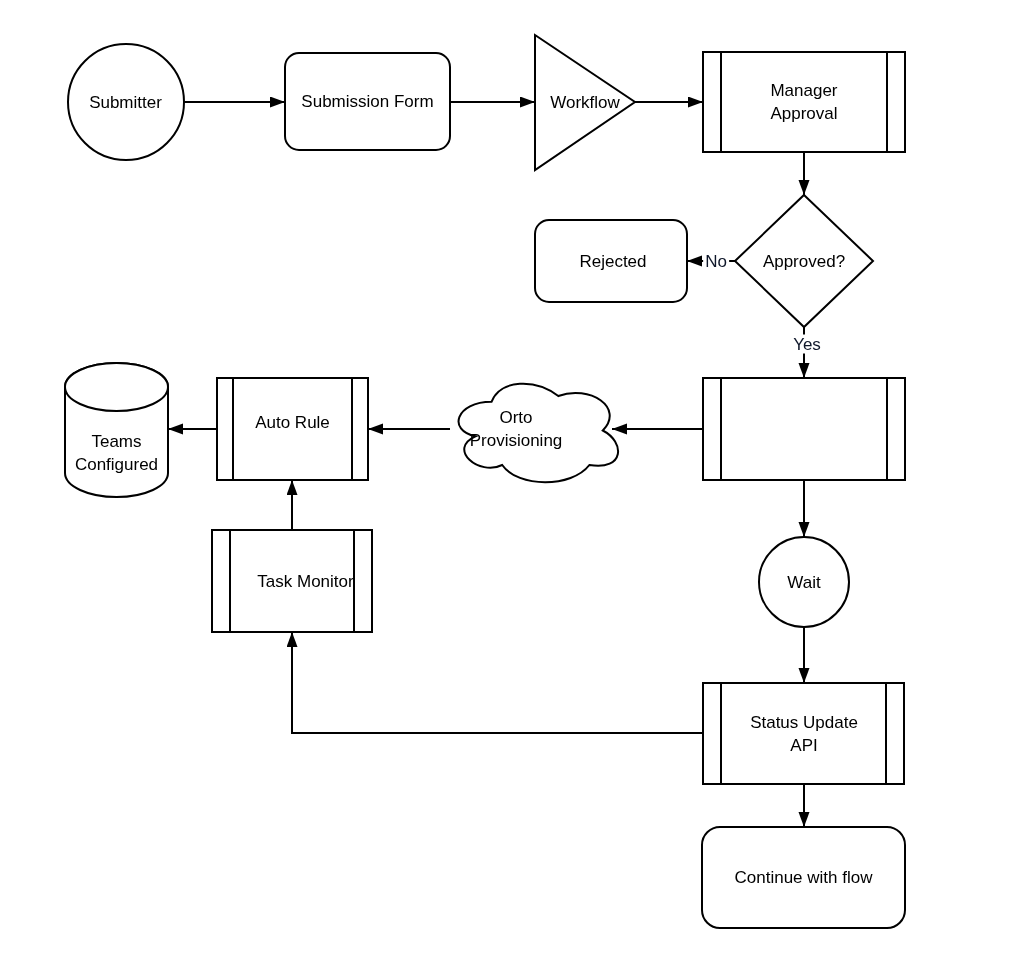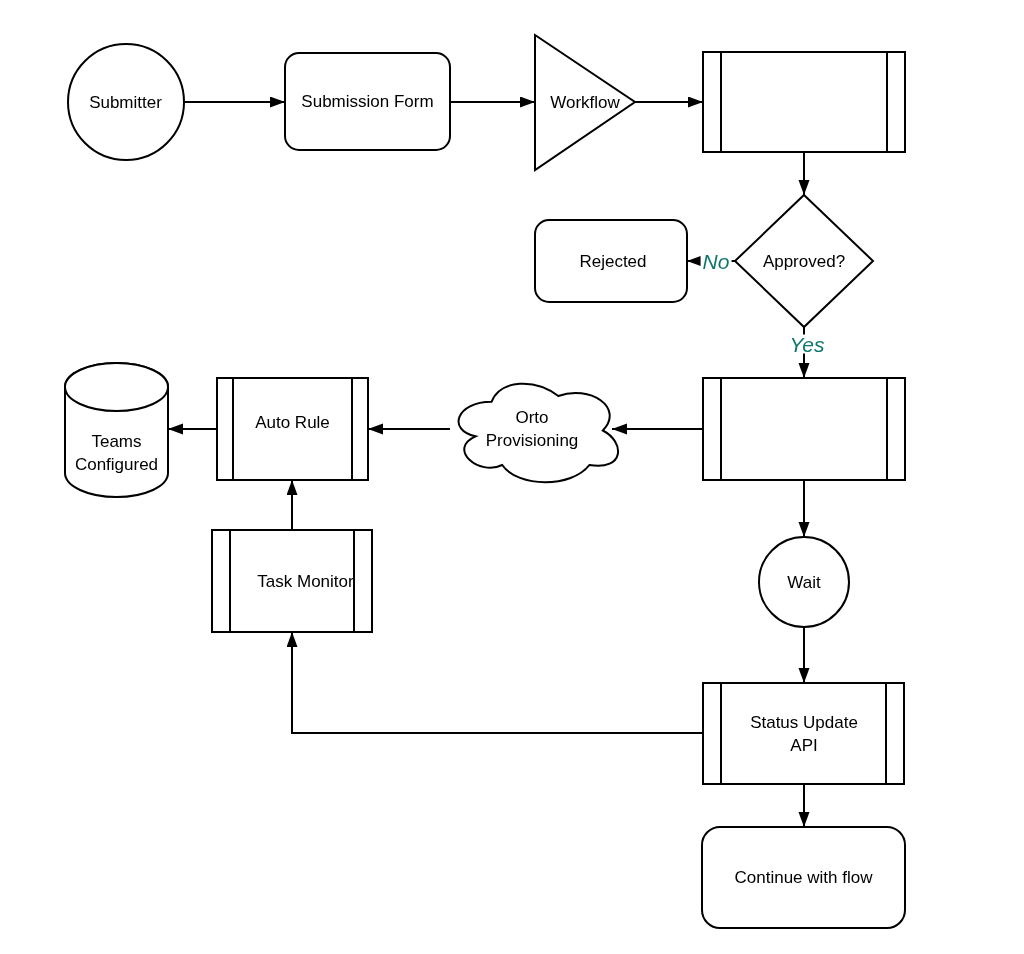--- a/index.html
+++ b/index.html
@@ -6,32 +6,32 @@
   .canvas{
     position:relative;width:1024px;height:954px;background:#fff;
     font-family:"Liberation Sans",sans-serif;color:#000;overflow:hidden;padding-left:16px;
   }
   .canvas svg{position:absolute;left:0;top:0;}
   .node-label{
     position:absolute;display:flex;align-items:center;justify-content:center;
     text-align:center;font-size:17px;line-height:23px;color:#000;pointer-events:none;
   }
   .edge-label{
-    position:absolute;font-size:21px;line-height:19px;color:#0f766e;background:#fff;
-    padding:0 2px;transform:translate(-50%,-50%);pointer-events:none;font-style:italic;
+    position:absolute;font-size:17px;line-height:19px;color:#0f172a;background:#fff;
+    padding:0 2px;transform:translate(-50%,-50%);pointer-events:none;
   }
   
   .lbl-submitter{left:68px;top:45px;width:115px;height:115px;}
   .lbl-submission-form{left:285px;top:53px;width:165px;height:97px;}
   .lbl-workflow{left:535px;top:35px;width:100px;height:135px;}
   .lbl-manager-approval{left:747px;top:52px;width:114px;height:100px;}
   .lbl-approved{left:735px;top:195px;width:138px;height:132px;}
   .lbl-rejected{left:535px;top:220px;width:156px;height:82px;}
   .lbl-provision-api-trigger{left:744px;top:378px;width:120px;height:102px;}
-  .lbl-orto-provisioning{left:472px;top:376px;width:120px;height:106px;}
+  .lbl-orto-provisioning{left:456px;top:376px;width:120px;height:106px;}
   .lbl-auto-rule{left:217px;top:378px;width:151px;height:88px;}
   .lbl-teams-configured{left:62px;top:424px;width:109px;height:58px;}
   .lbl-task-monitor{left:212px;top:530px;width:187px;height:102px;}
   .lbl-wait{left:758px;top:536px;width:92px;height:92px;}
   .lbl-status-update-api{left:744px;top:683px;width:120px;height:101px;}
   .lbl-continue-with-flow{left:702px;top:827px;width:203px;height:101px;}
   .lbl-no{left:716px;top:261px;}
   .lbl-yes{left:807px;top:344px;}
 </style>
 </head>
@@ -115,20 +115,21 @@
     <path d="M292,530 L292,480" marker-end="url(#arrowhead)"></path>
     <path d="M804,480 L804,537" marker-end="url(#arrowhead)"></path>
     <path d="M804,627 L804,683" marker-end="url(#arrowhead)"></path>
     <path d="M703,733 L292,733 L292,632" marker-end="url(#arrowhead)"></path>
     <path d="M804,784 L804,827" marker-end="url(#arrowhead)"></path>
   </svg>
 
   <div class="node-label lbl-submitter">Submitter</div>
   <div class="node-label lbl-submission-form">Submission Form</div>
   <div class="node-label lbl-workflow">Workflow</div>
+  <div class="node-label lbl-manager-approval">Manager Approval</div>
   <div class="node-label lbl-approved">Approved?</div>
   <div class="node-label lbl-rejected">Rejected</div>
   <div class="node-label lbl-orto-provisioning">Orto Provisioning</div>
   <div class="node-label lbl-auto-rule">Auto Rule</div>
   <div class="node-label lbl-teams-configured">Teams Configured</div>
   <div class="node-label lbl-task-monitor">Task Monitor</div>
   <div class="node-label lbl-wait">Wait</div>
   <div class="node-label lbl-continue-with-flow">Continue with flow</div>
   <div class="node-label lbl-status-update-api">Status Update API</div>
 

